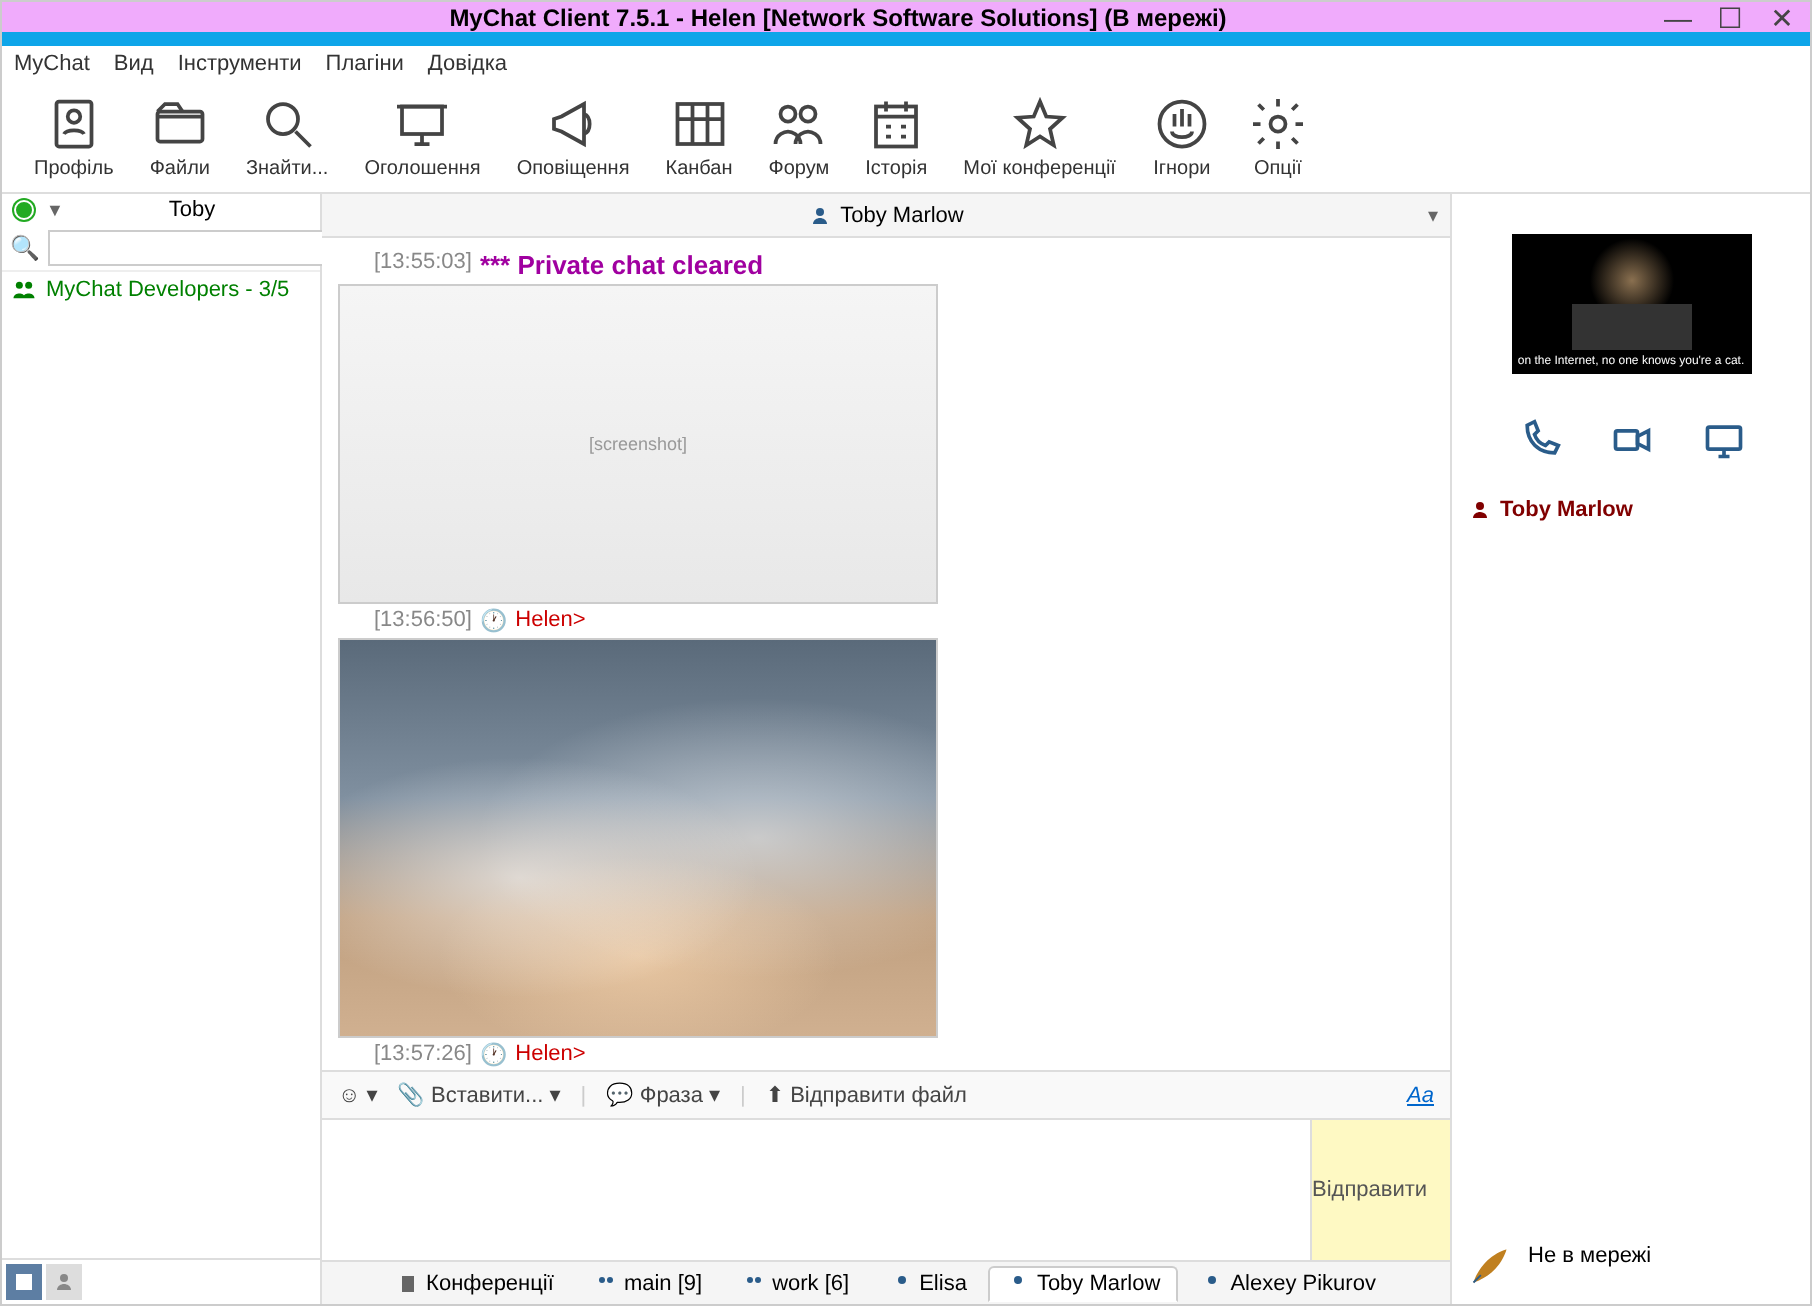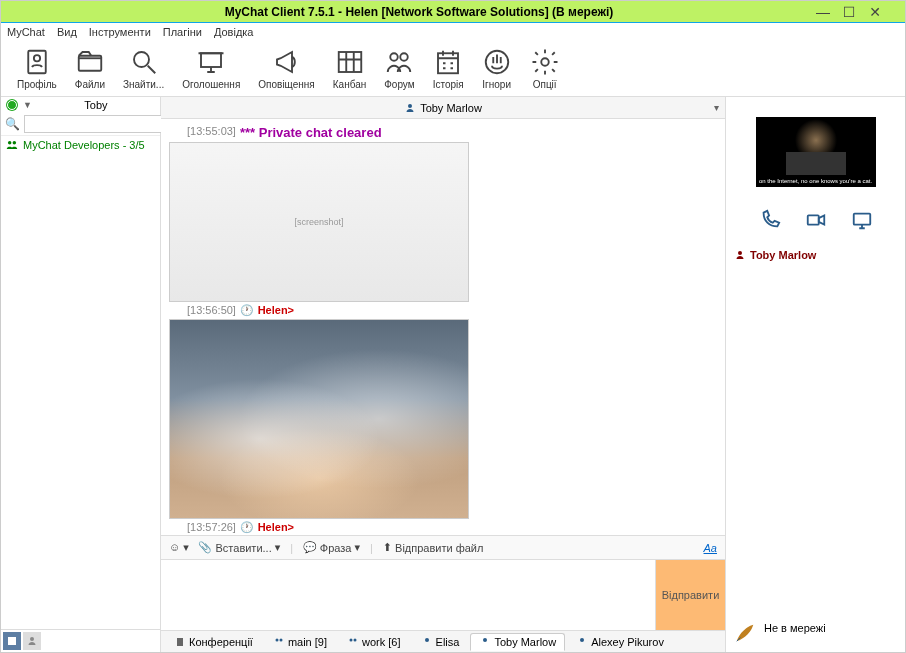--- a/index.html
+++ b/index.html
@@ -1,19 +1,19 @@
 <!DOCTYPE html>
 <html><head>
 <meta charset="utf-8">
 <style>
 * { margin: 0; padding: 0; box-sizing: border-box; font-family: Arial, sans-serif; font-size: 11px; }
 body { background: #fff; width: 906px; height: 653px; overflow: hidden; display: flex; flex-direction: column; border: 1px solid #ccc; }
 
 
-.titlebar { height: 22px; display: flex; align-items: center; background: #bef264; border-bottom: 1px solid #0ea5e9; padding: 0 20px; }
+.titlebar { height: 22px; display: flex; align-items: center; background: #f0abfc; border-bottom: 7px solid #0ea5e9; padding: 0 4px; }
 .titlebar-title { flex: 1; text-align: center; font-weight: bold; font-size: 12px; }
 .win-controls { display: flex; gap: 14px; padding-right: 4px; }
 .win-btn { width: 12px; height: 12px; display: flex; align-items: center; justify-content: center; cursor: pointer; font-size: 14px; color: #444; }
 
 
 .menubar { height: 18px; display: flex; align-items: center; gap: 12px; padding: 0 6px; background: #fff; color: #333; }
 .menubar span { cursor: pointer; }
 
 
 .toolbar { height: 56px; display: flex; align-items: center; gap: 18px; padding: 2px 16px; border-bottom: 1px solid #ddd; background: #fff; }
@@ -39,39 +39,39 @@
 .left-bottom .lb.inactive { background: #ddd; }
 
 
 .center { flex: 1; display: flex; flex-direction: column; min-width: 0; }
 .chat-header { height: 22px; background: #f5f5f5; border-bottom: 1px solid #ddd; display: flex; align-items: center; justify-content: center; gap: 4px; position: relative; }
 .chat-header .dropdown { position: absolute; right: 6px; font-size: 10px; color: #666; cursor: pointer; }
 .chat-body { flex: 1; overflow: auto; padding: 4px 6px; background: #fff; }
 .msg-row { display: flex; gap: 4px; align-items: flex-start; margin: 2px 0; padding-left: 20px; }
 .ts { color: #888; }
 .clock { color: #c00; font-size: 11px; }
-.sender { color: #c00; font-weight: bold; }
+.sender { color: #c00; font-weight: normal; }
 .sys-msg { color: #a000a0; font-weight: bold; font-size: 13px; }
 .img-placeholder { width: 300px; height: 160px; border: 1px solid #ccc; background: linear-gradient(#f5f5f5,#e8e8e8); margin-left: 2px; display: flex; align-items: center; justify-content: center; color: #999; font-size: 9px; }
 .img-clouds { width: 300px; height: 200px; border: 1px solid #ccc; margin-left: 2px; background: linear-gradient(180deg,#5a6a7a 0%,#8090a0 40%,#c0a080 70%,#d0b090 100%); position: relative; overflow: hidden; }
 .img-clouds::before { content: ''; position: absolute; inset: 0; background: radial-gradient(ellipse 120px 60px at 30% 60%,rgba(255,255,255,.6),transparent),radial-gradient(ellipse 140px 70px at 70% 50%,rgba(255,255,255,.5),transparent),radial-gradient(ellipse 100px 50px at 50% 80%,rgba(255,220,180,.6),transparent); }
 
 
 .compose-tools { height: 24px; display: flex; align-items: center; gap: 10px; padding: 0 8px; border-top: 1px solid #ddd; background: #f9f9f9; }
 .compose-tools .ct { display: flex; align-items: center; gap: 3px; cursor: pointer; color: #444; }
 .compose-tools .sep { color: #ccc; }
 .aa { margin-left: auto; color: #0066cc; text-decoration: underline; cursor: pointer; font-style: italic; }
 
 
 .compose-row { display: flex; border-top: 1px solid #ddd; }
 .compose-row textarea { flex: 1; border: none; resize: none; height: 70px; padding: 4px; font-size: 11px; outline: none; }
-.send-btn { width: 70px; border-left: 1px solid #ddd; background: #fdba74; cursor: pointer; display: flex; align-items: center; justify-content: center; color: #555; }
-
-
-.tabs { height: 22px; display: flex; align-items: center; border-top: 1px solid #ddd; background: #f5f5f5; padding: 0 4px; gap: 2px; }
+.send-btn { width: 70px; border-left: 1px solid #ddd; background: #fef9c3; cursor: pointer; display: flex; align-items: center; color: #555; }
+
+
+.tabs { height: 22px; display: flex; align-items: center; border-top: 1px solid #ddd; background: #f5f5f5; padding: 0 4px; gap: 2px; justify-content: center; }
 .tab { display: flex; align-items: center; gap: 3px; padding: 2px 8px; cursor: pointer; border: 1px solid transparent; border-radius: 3px 3px 0 0; }
 .tab.active { background: #fff; border-color: #ccc #ccc #fff; }
 .tab-icon { width: 12px; height: 12px; }
 
 
 .right { width: 180px; border-left: 1px solid #ddd; display: flex; flex-direction: column; align-items: center; padding: 20px 8px 8px; gap: 10px; }
 .avatar-big { width: 120px; height: 70px; background: #000; position: relative; display: flex; flex-direction: column; }
 .avatar-cat { flex: 1; background: radial-gradient(ellipse 30px 30px at 50% 40%,#8a7050,#000 70%); position: relative; }
 .avatar-cat::after { content: ''; position: absolute; bottom: 0; left: 25%; right: 25%; height: 40%; background: #333; }
 .avatar-txt { height: 12px; background: #000; color: #fff; font-size: 6px; display: flex; align-items: center; justify-content: center; }
@@ -158,20 +158,26 @@
     </div>
   <div class="tool">
       <svg viewBox="0 0 24 24">
         <rect x="4" y="5" width="16" height="16"></rect>
         <path d="M4 9h16M8 3v4M16 3v4M8 13h2M14 13h2M8 17h2M14 17h2"></path>
       </svg>
       <span>Історія</span>
     </div>
   <div class="tool">
       <svg viewBox="0 0 24 24">
+        <path d="M12 3l2.5 6 6.5.5-5 4.5 1.5 6.5L12 17l-5.5 3.5L8 14 3 9.5l6.5-.5z"></path>
+      </svg>
+      <span>Мої конференції</span>
+    </div>
+  <div class="tool">
+      <svg viewBox="0 0 24 24">
         <circle cx="12" cy="12" r="9"></circle>
         <path d="M9 8v5M12 6v7M15 8v5M8 15c0 3 8 3 8 0"></path>
       </svg>
       <span>Ігнори</span>
     </div>
   <div class="tool">
       <svg viewBox="0 0 24 24">
         <circle cx="12" cy="12" r="3"></circle>
         <path d="M12 2v3M12 19v3M4.2 4.2l2.1 2.1M17.7 17.7l2.1 2.1M2 12h3M19 12h3M4.2 19.8l2.1-2.1M17.7 6.3l2.1-2.1"></path>
       </svg>

